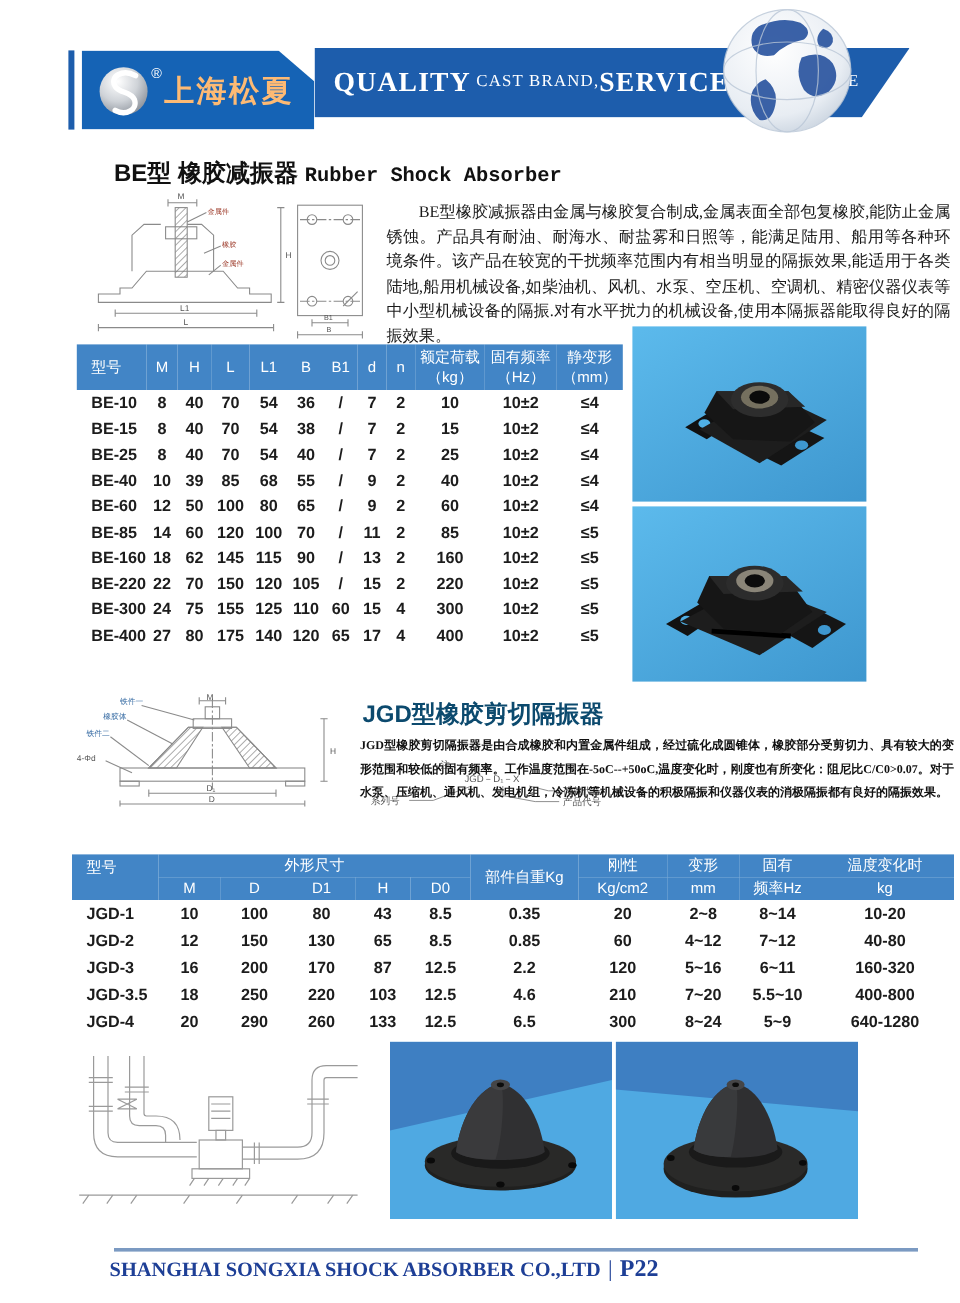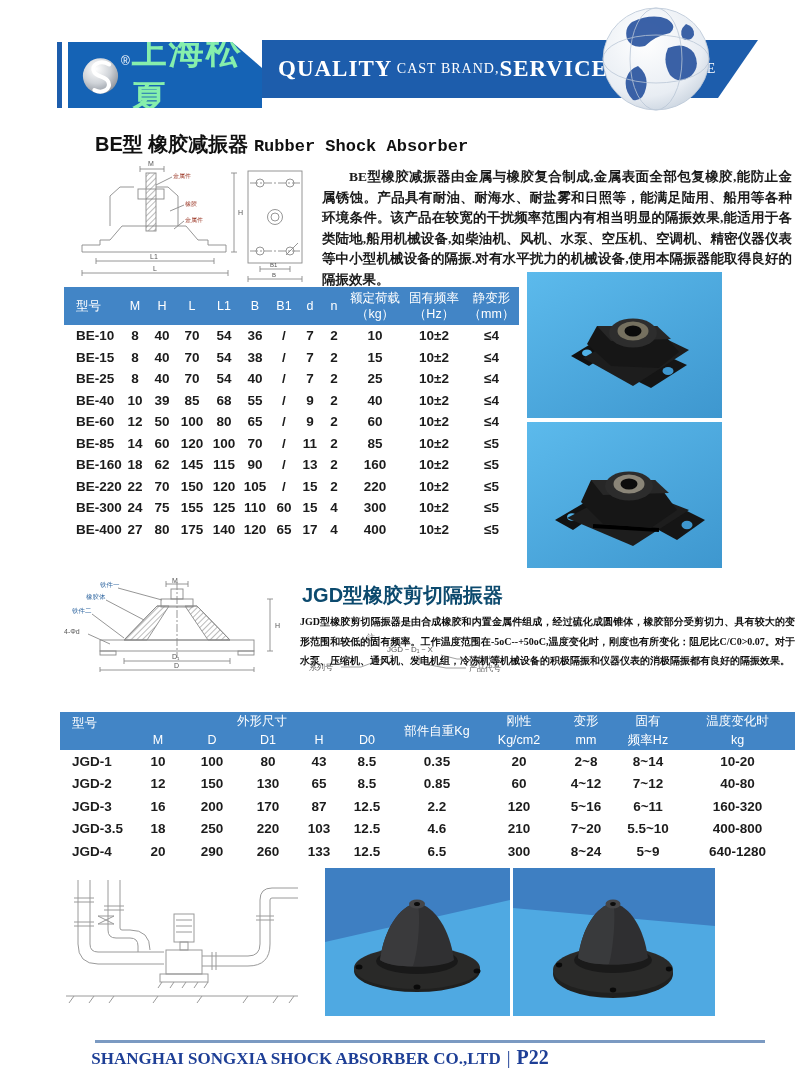--- a/index.html
+++ b/index.html
@@ -6,35 +6,35 @@
   html,body { background:#fff; }
   body { width:800px; height:1086px; position:relative; font-family:"Liberation Sans",sans-serif; color:#222; overflow:hidden; }
   .abs { position:absolute; }
 
   
   .vbar { left:57px; top:42px; width:5px; height:66px; background:#1d5dac; }
   .logo-block { left:68px; top:42px; width:194px; height:66px; background:#1563b5;
     clip-path:polygon(0 0, 164px 0, 194px 26px, 194px 66px, 0 66px);
     display:flex; align-items:center; padding-left:14px; }
   .logo-reg { color:#fff; font-size:12px; position:relative; top:-14px; left:2px; }
-  .logo-text { color:#86efac; font-size:35px; font-weight:bold; letter-spacing:2px; margin-left:4px; }
+  .logo-text { color:#fdba74; font-size:25px; font-weight:bold; letter-spacing:2px; margin-left:4px; }
   .banner { left:262px; top:40px; width:496px; height:58px; background:#1d5dac;
     clip-path:polygon(0 0, 100% 0, calc(100% - 40px) 100%, 0 100%);
     display:flex; align-items:center; padding-left:16px; color:#fff;
     font-family:"Liberation Serif",serif; white-space:pre; }
   .t-big { font-size:23px; letter-spacing:1px;font-weight:bold; }
   .t-small { font-size:14px; letter-spacing:1px; }
   .globe { left:588px; top:6px; width:136px; height:106px; }
 
   
   .be-title { left:95px; top:131px; font-size:20px; white-space:pre; }
   .be-title .zh { font-weight:bold; color:#111; }
   .be-title .en { font-family:"Liberation Mono",monospace; font-size:17px; font-weight:bold; color:#111; }
   .be-desc { left:322px; top:167px; width:470px; font-family:"Liberation Serif",serif;
-    font-size:13.5px; line-height:20.5px; text-align:justify; text-indent:2em; color:#1a1a1a;font-weight:bold; }
+    font-size:13.5px; line-height:20.5px; text-align:justify; text-indent:2em; color:#1a1a1a; }
   .jgd-title { left:302px; top:582px; font-size:20px; font-weight:bold; color:#0c4a6e; }
   .jgd-desc { left:300px; top:612px; width:495px; font-family:"Liberation Serif",serif;
     font-weight:bold; font-size:10px; line-height:19.5px; text-align:justify; color:#111; }
 
   
   table { border-collapse:collapse; table-layout:fixed; }
   th { background:#4285c6; color:#fff; font-weight:normal; font-size:12.5px;
     white-space:pre-line; line-height:1.3; vertical-align:middle; text-align:center; }
   td { font-size:13.5px; font-weight:600; color:#1c1c1c; text-align:center; height:21.5px; }
   td:first-child { text-align:left; padding-left:12px; }

